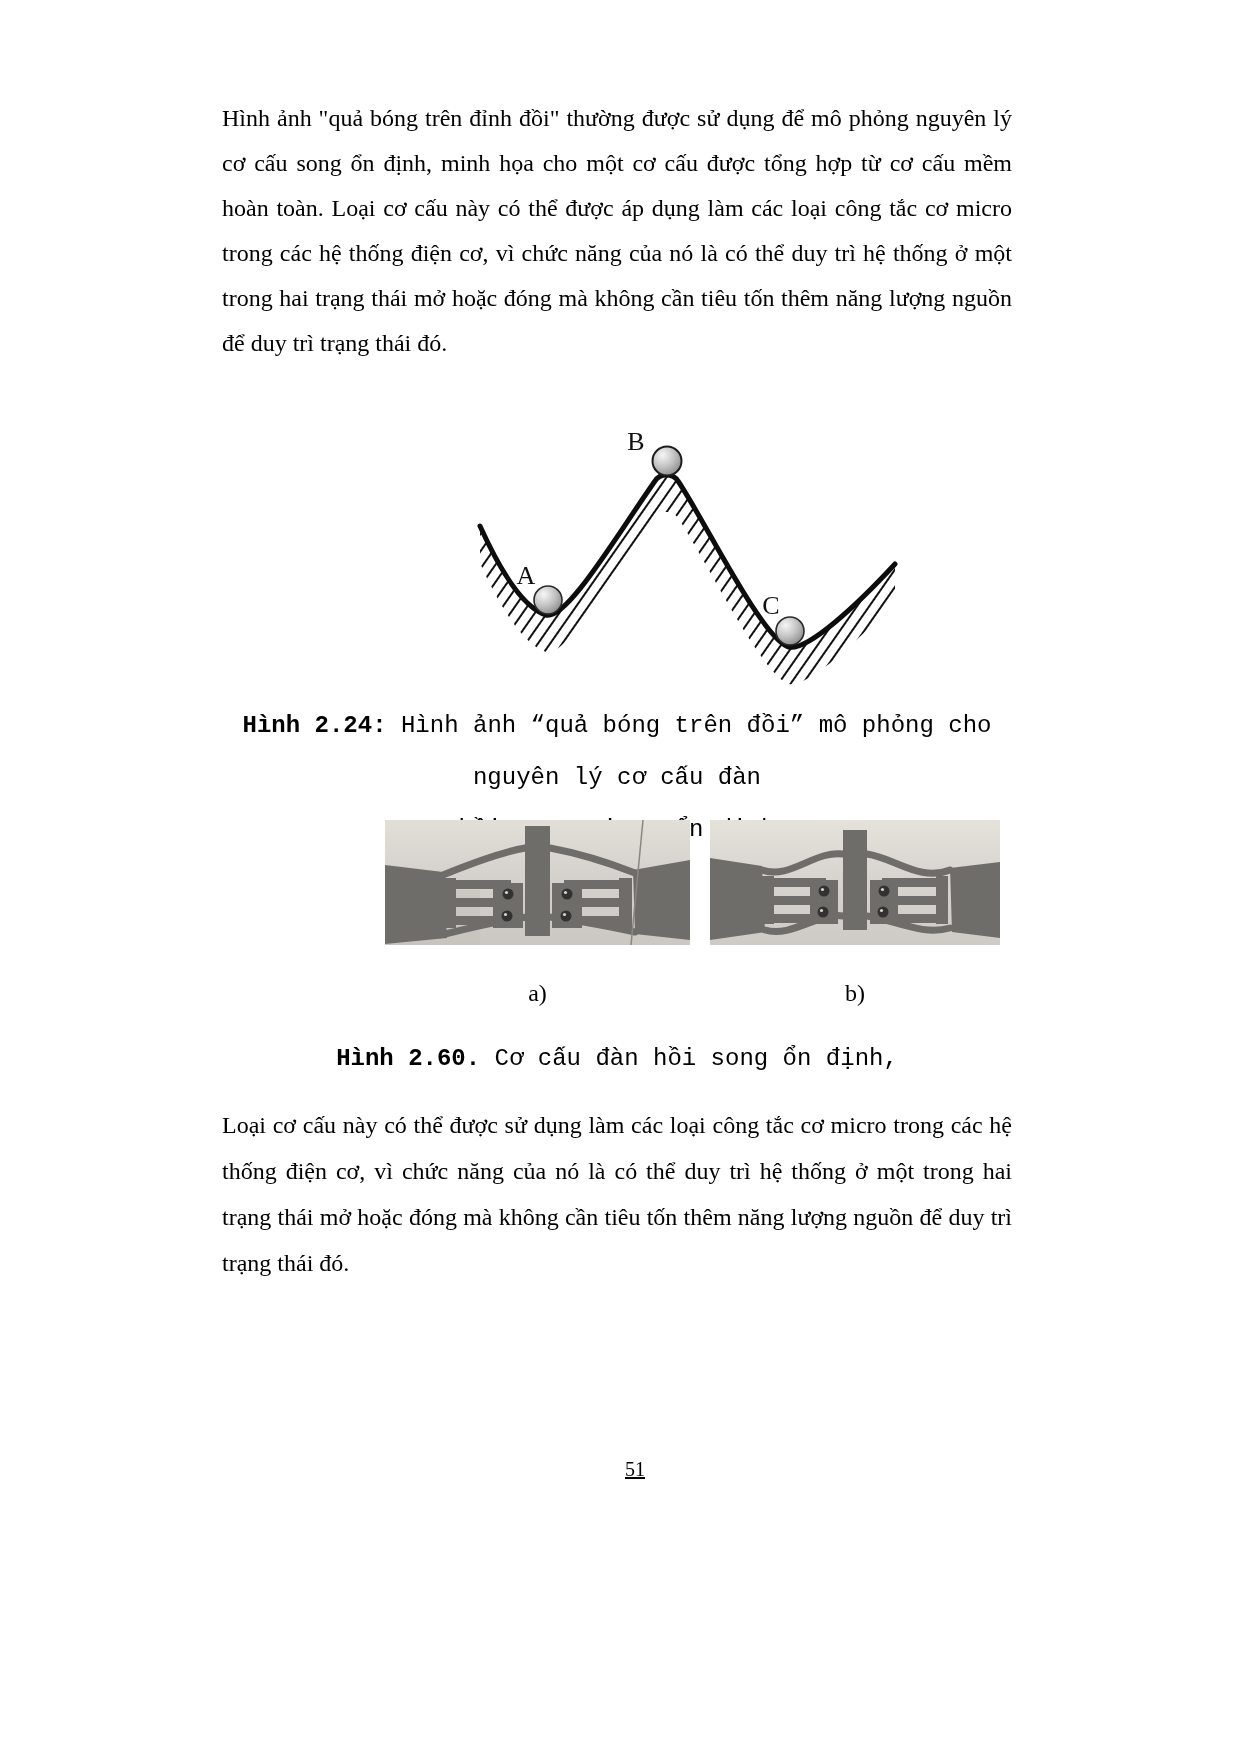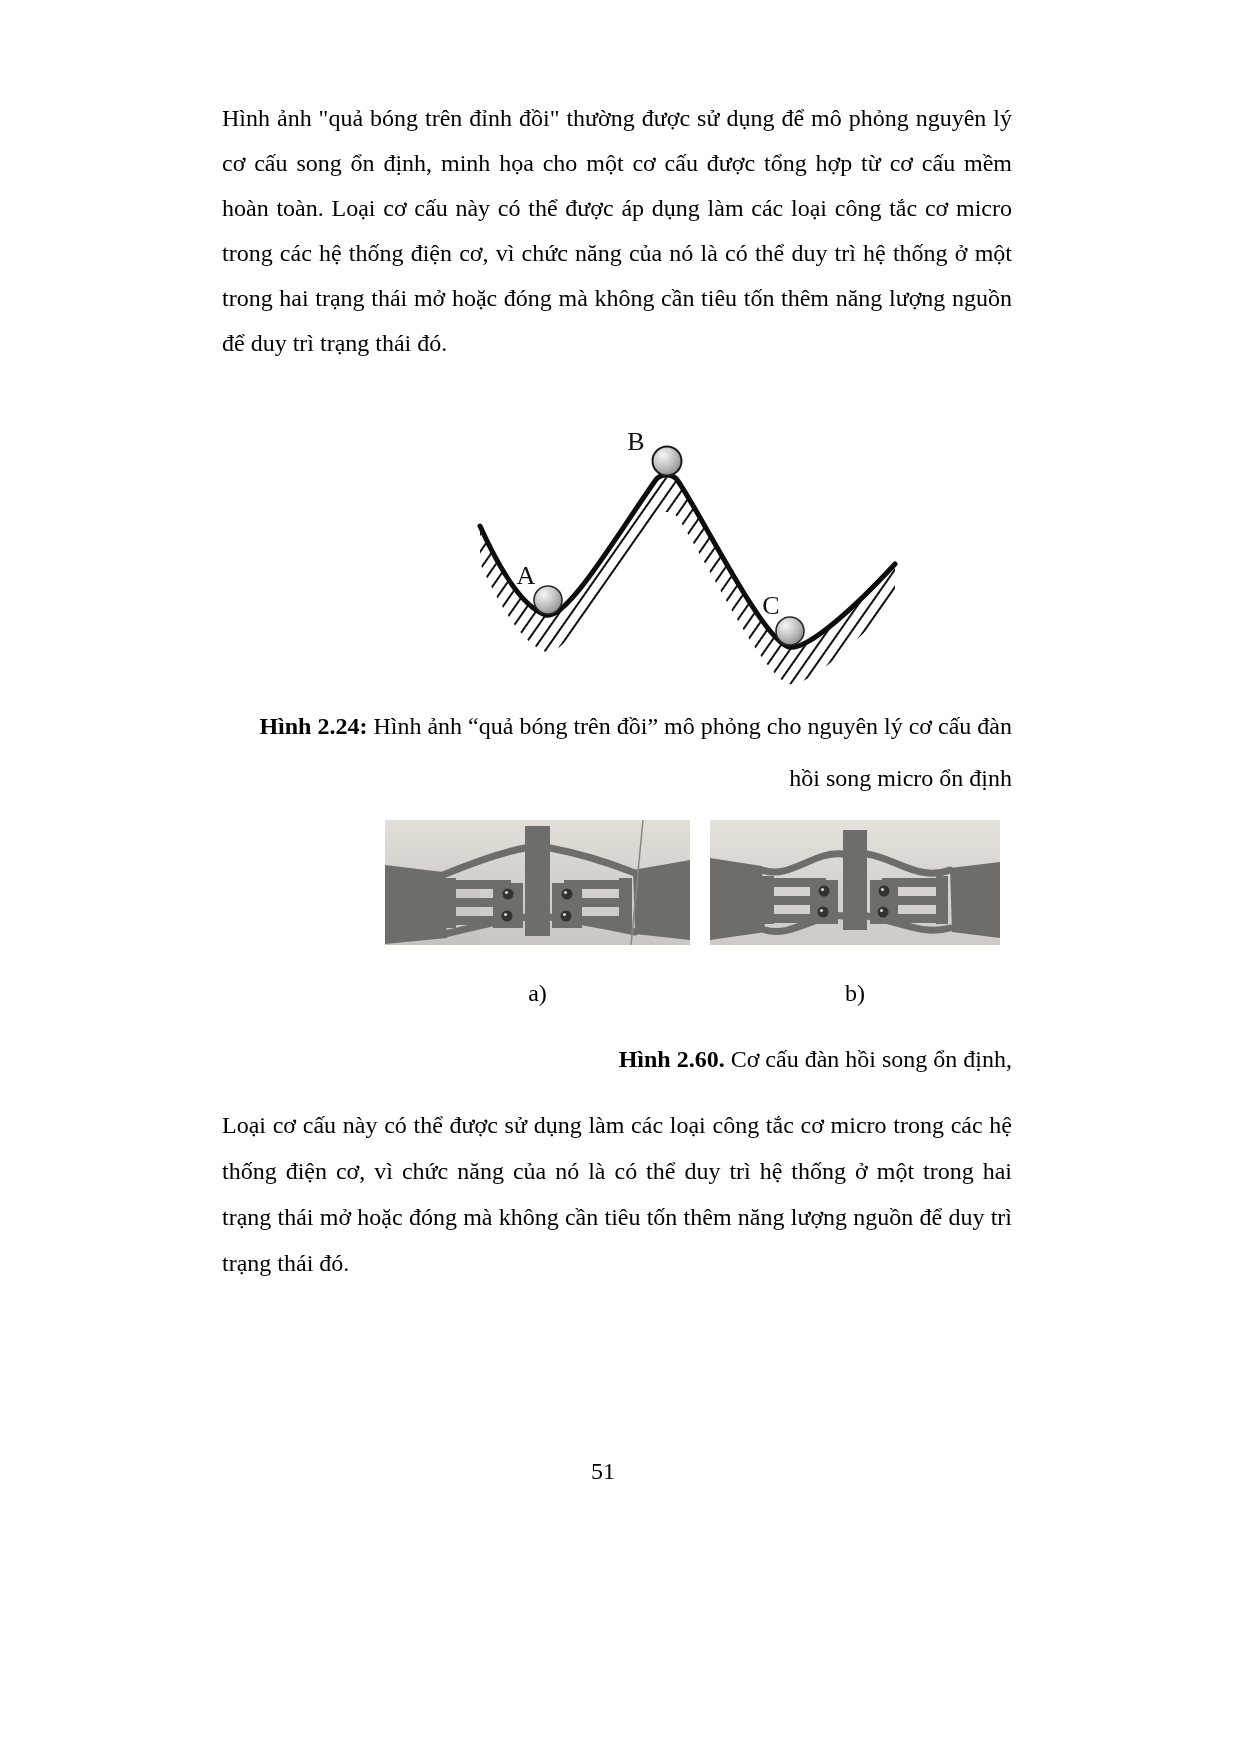--- a/index.html
+++ b/index.html
@@ -11,36 +11,36 @@
     position:absolute; left:222px; width:790px; margin:0;
     font-size:24px; line-height:45px; text-align:justify;
   }
   .para1 { top:96px; }
   .para2 { top:1102px; line-height:46px; }
 
   .fig-hill { position:absolute; left:440px; top:426px; width:470px; height:262px; }
   .fig-hill text { font-family:"Liberation Serif", serif; font-size:26px; fill:#111; }
 
   .caption {
-    position:absolute; left:222px; width:790px; text-align:right; font-size:24px;
+    position:absolute; left:222px; width:790px; text-align:center; font-size:24px;font-family:Liberation Mono, monospace;
   }
   .caption .cap-line { line-height:52px; }
   .cap224 { top:700px; }
   .cap225 { top:1032px; }
   .cap225 .cap-line { line-height:54px; }
 
   .photo { position:absolute; top:820px; height:125px; }
   .photo-a { left:385px; width:305px; }
   .photo-b { left:710px; width:290px; }
 
   .sublabel { position:absolute; top:980px; font-size:24px; text-align:center; }
   .label-a { left:385px; width:305px; }
   .label-b { left:710px; width:290px; }
 
-  .page-number { position:absolute; top:1458px; left:208px; width:790px; text-align:center; font-size:24px; }
+  .page-number { position:absolute; top:1458px; left:240px; width:790px; text-align:center; font-size:20px;text-decoration:underline; }
 </style>
 </head>
 <body>
 
 <div class="page">
 
   <p class="body-text para1">Hình ảnh "quả bóng trên đỉnh đồi" thường được sử dụng để mô phỏng nguyên lý cơ cấu song ổn định, minh họa cho một cơ cấu được tổng hợp từ cơ cấu mềm hoàn toàn. Loại cơ cấu này có thể được áp dụng làm các loại công tắc cơ micro trong các hệ thống điện cơ, vì chức năng của nó là có thể duy trì hệ thống ở một trong hai trạng thái mở hoặc đóng mà không cần tiêu tốn thêm năng lượng nguồn để duy trì trạng thái đó.</p>
 
   <svg class="fig-hill" viewBox="0 0 470 262" xmlns="http://www.w3.org/2000/svg">
     <defs>

